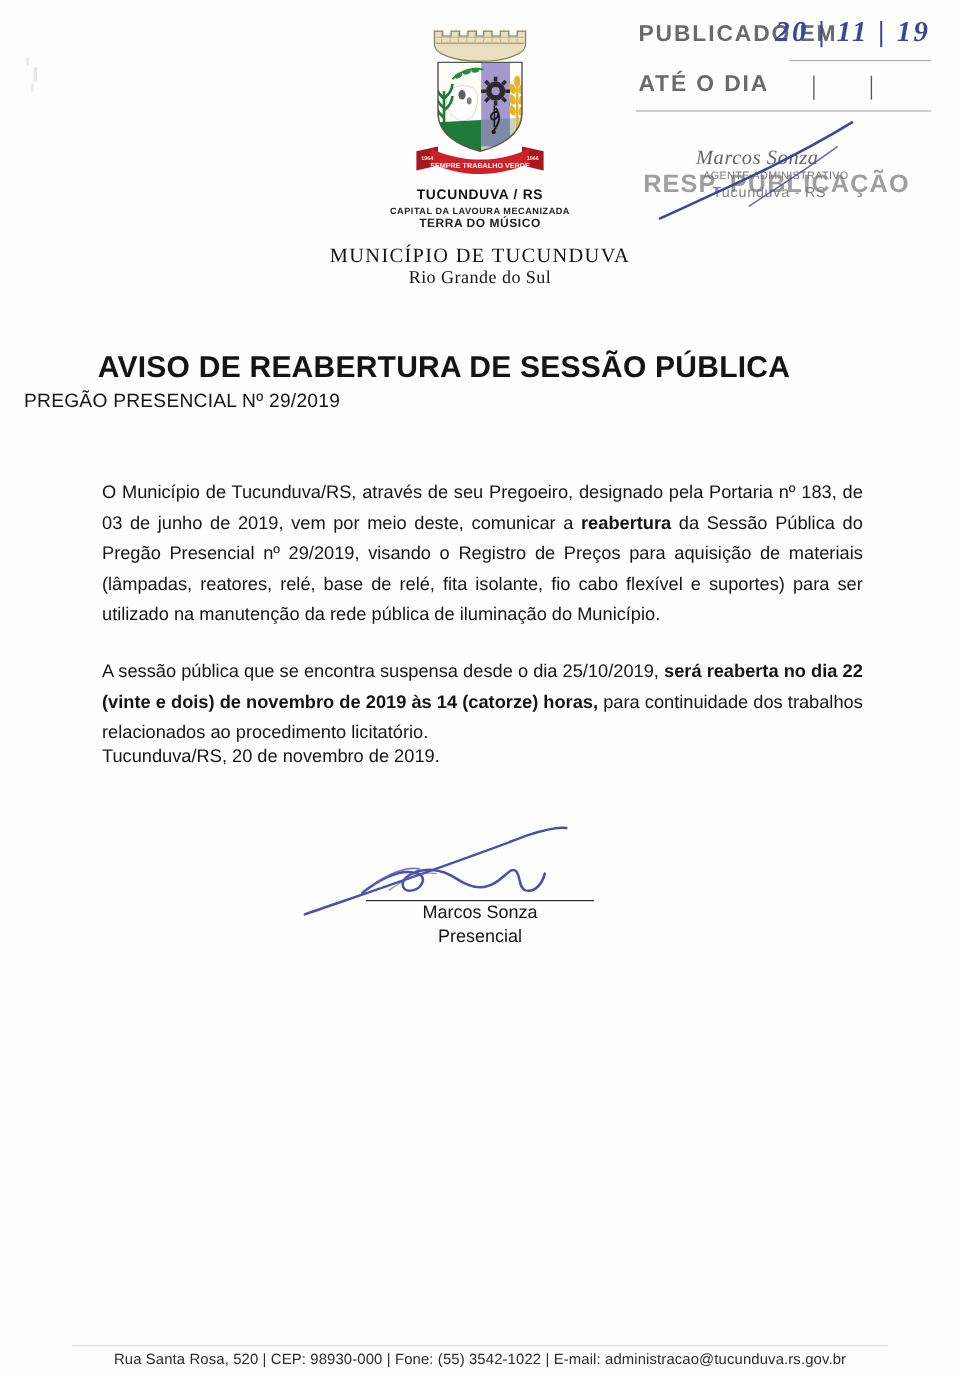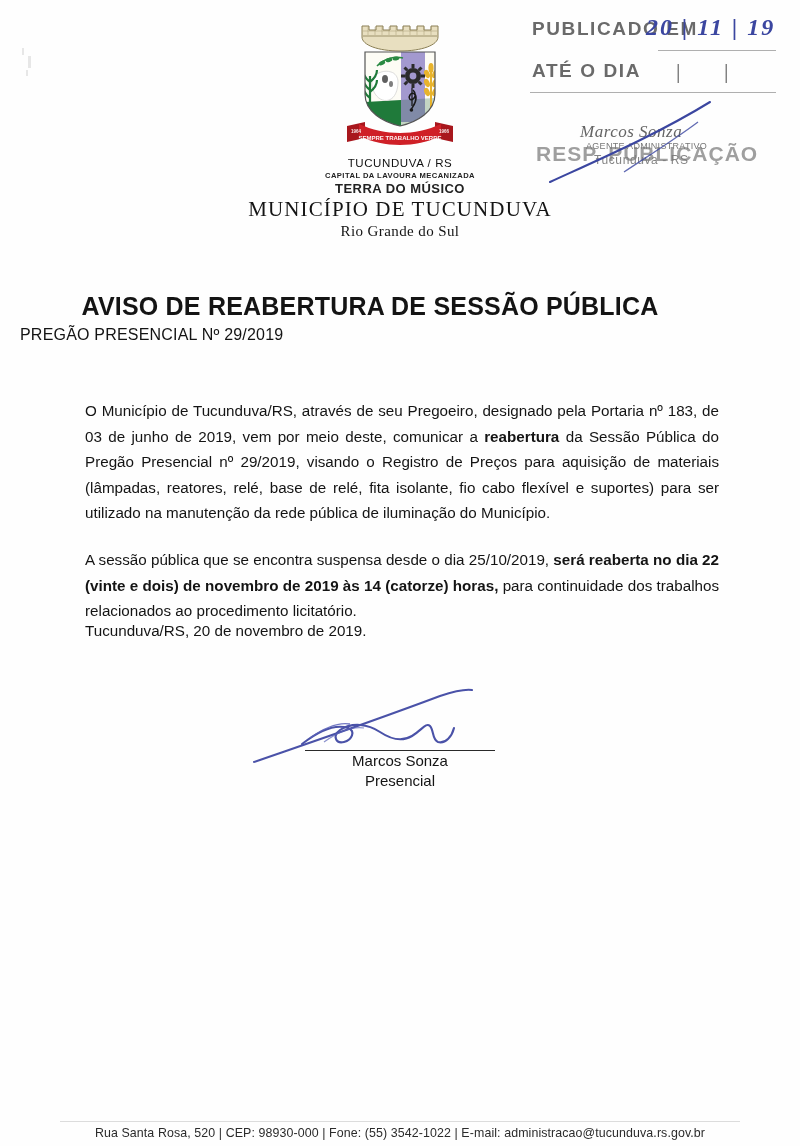--- a/index.html
+++ b/index.html
@@ -48,44 +48,44 @@
   .ribbon-wrap {
     position: absolute;
     left: 6px;
     top: 94px;
     width: 110px;
     height: 30px;
   }
 
   .crest-name {
     font-size: 11.5px;
-    font-weight: normal;
+    font-weight: bold;
     letter-spacing: 0.6px;
     margin-top: 3px;
     color: #111;
   }
   .crest-sub1 {
     font-size: 7.6px;
     font-weight: bold;
     letter-spacing: 0.45px;
     margin-top: 2px;
     color: #222;
   }
   .crest-sub2 {
-    font-size: 13px;
+    font-size: 10px;
     font-weight: bold;
     letter-spacing: 0.45px;
     margin-top: 1px;
     color: #222;
   }
   .muni-name {
     font-family: "Liberation Serif", serif;
-    font-size: 21px;
+    font-size: 17px;
     letter-spacing: 1.1px;
-    margin-top: 1px;
+    margin-top: 11px;
     color: #141414;
     text-align: center;
   }
   .muni-state {
     font-family: "Liberation Serif", serif;
     font-size: 15px;
     letter-spacing: 0.4px;
     margin-top: 1px;
     color: #141414;
   }

